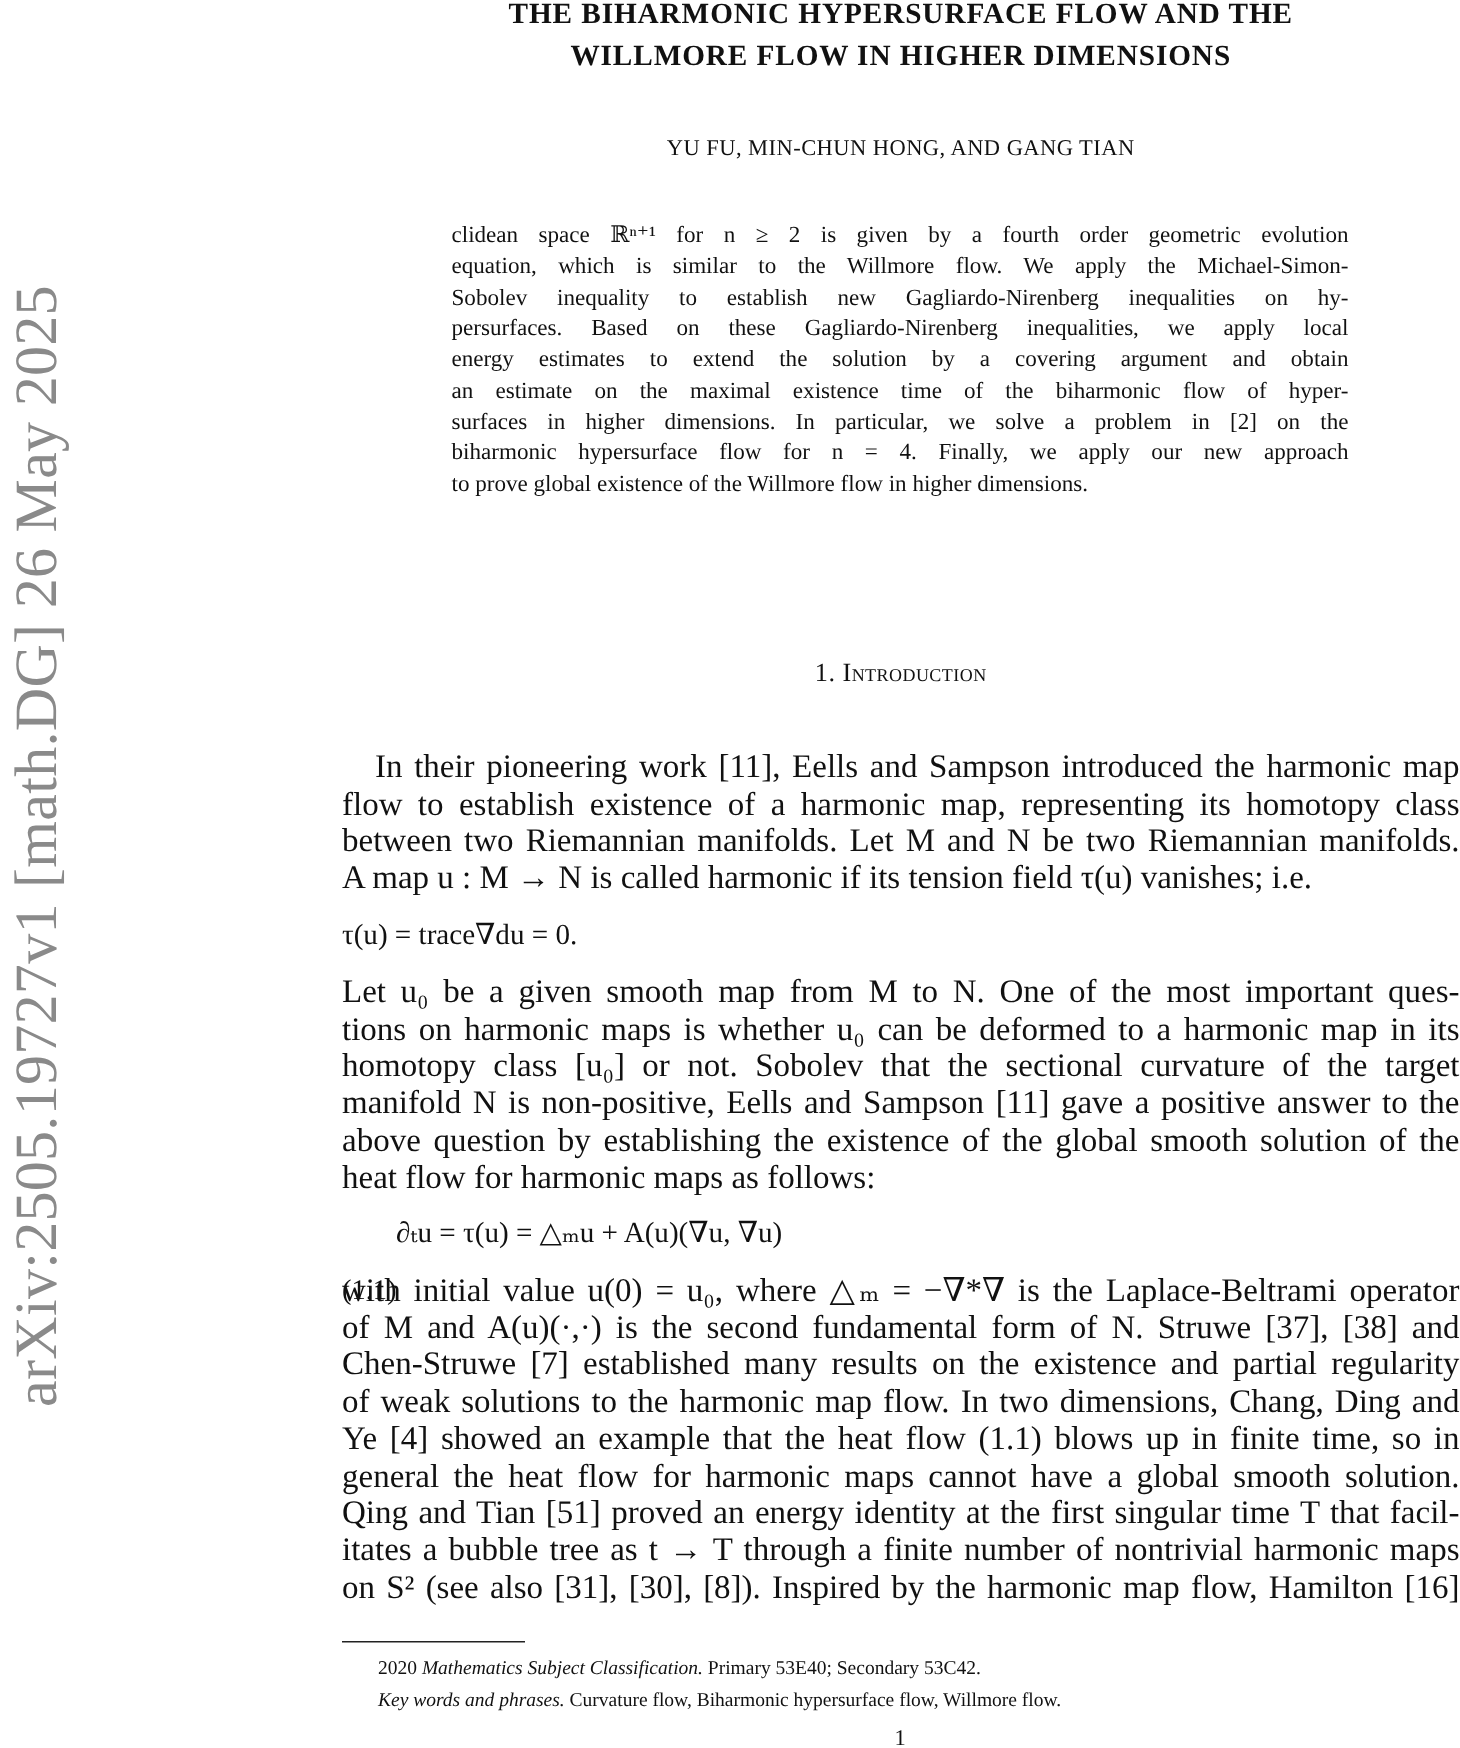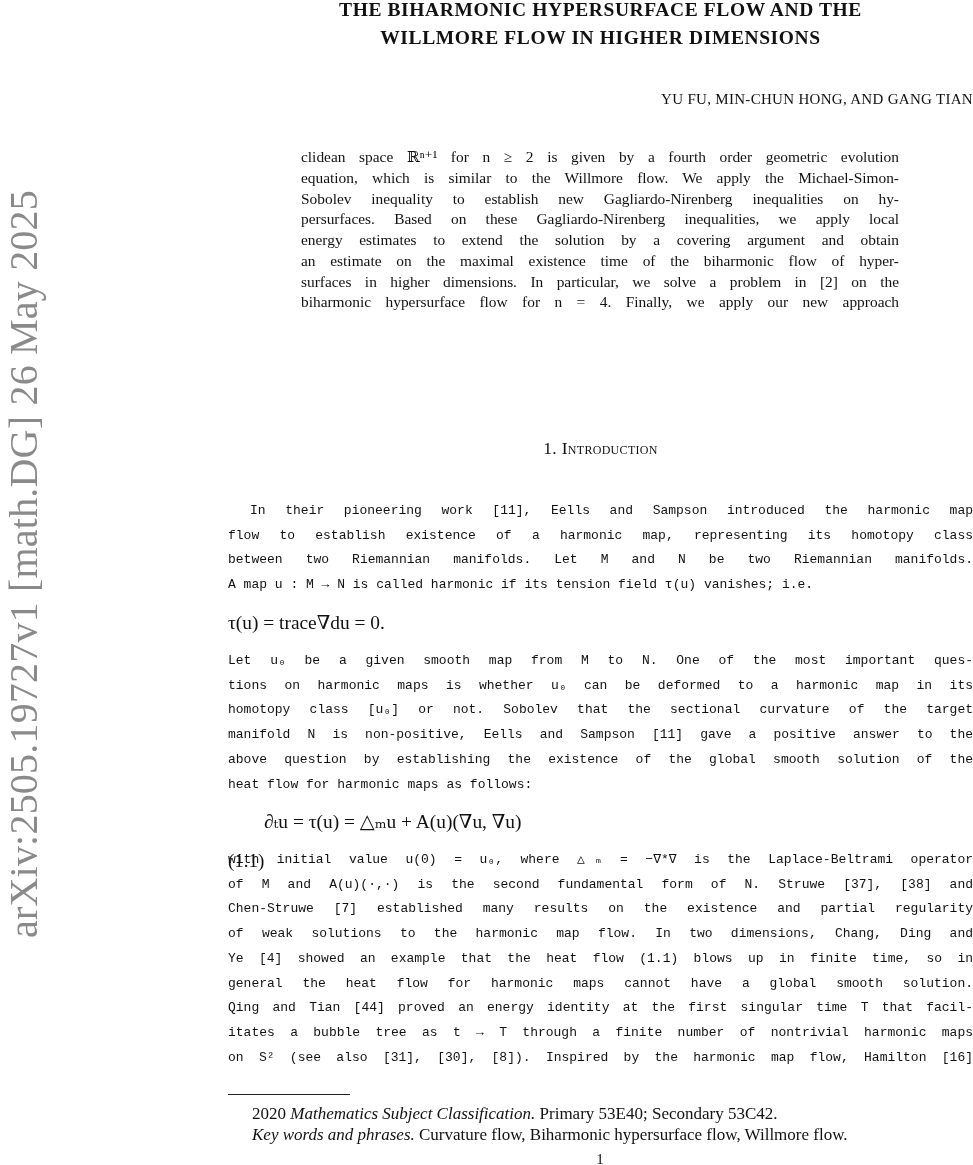--- a/index.html
+++ b/index.html
@@ -18,46 +18,46 @@
     color: #8a8a8a; white-space: nowrap; text-align: center;
     letter-spacing: 0.2px;
   }
   .title {
     position: absolute; left: 228px; width: 745px; top: -4px;
     text-align: center; font-weight: bold; font-size: 19.5px;
     line-height: 28px; letter-spacing: 0.6px;
   }
   .authors {
     position: absolute; left: 228px; width: 745px; top: 91px;
-    text-align: right; font-size: 15px; letter-spacing: 0.3px;
+    text-align: center; font-size: 15px; letter-spacing: 0.3px;
   }
   .abstract {
     position: absolute; left: 301px; width: 598px; top: 147px;
     font-size: 15.4px; line-height: 20.75px;
   }
   .line { white-space: nowrap; display: block; text-align: justify; text-align-last: justify; }
   .line.last { text-align-last: left; }
   .sc { font-variant: small-caps; letter-spacing: 0.3px; }
   .section-title {
     position: absolute; left: 228px; width: 745px; top: 438px;
     text-align: center; font-size: 17.5px; letter-spacing: 0.3px;
   }
   .body {
     position: absolute; left: 228px; width: 745px;
-    font-size: 13px; line-height: 24.7px; font-family: Liberation Mono, monospace;
+    font-size: 22px; line-height: 24.7px;
   }
   .indent { text-indent: 22px; }
   .display {
     position: absolute; left: 228px; width: 745px;
     font-size: 19.4px; 
   }
   .eqlabel { position: absolute; left: 228px; font-size: 19px; margin-top: 40px; }
   i { font-style: italic; }
   .footrule { position: absolute; left: 228px; top: 1094px; width: 122px; height: 1px; background: #222; }
-  .footnote { position: absolute; left: 252px; font-size: 17px; white-space: nowrap; }
+  .footnote { position: absolute; left: 252px; font-size: 13px; white-space: nowrap; }
   .pagenum { position: absolute; left: 0; width: 1200px; top: 1151px; text-align: center; font-size: 15px; }
 </style>
 </head>
 <body>
 
 <div class="arxiv-stamp">arXiv:2505.19727v1  [math.DG]  26 May 2025</div>
 
 <div class="title">
   <div>THE BIHARMONIC HYPERSURFACE FLOW AND THE</div>
   <div>WILLMORE FLOW IN HIGHER DIMENSIONS</div>
@@ -67,20 +67,21 @@
 
 <div class="abstract">
   <span class="line">clidean space ℝⁿ⁺¹ for n ≥ 2 is given by a fourth order geometric evolution</span>
   <span class="line">equation, which is similar to the Willmore flow. We apply the Michael-Simon-</span>
   <span class="line">Sobolev inequality to establish new Gagliardo-Nirenberg inequalities on hy-</span>
   <span class="line">persurfaces. Based on these Gagliardo-Nirenberg inequalities, we apply local</span>
   <span class="line">energy estimates to extend the solution by a covering argument and obtain</span>
   <span class="line">an estimate on the maximal existence time of the biharmonic flow of hyper-</span>
   <span class="line">surfaces in higher dimensions. In particular, we solve a problem in [2] on the</span>
   <span class="line">biharmonic hypersurface flow for n = 4. Finally, we apply our new approach</span>
+  <span class="line last">to prove global existence of the Willmore flow in higher dimensions.</span>
 </div>
 
 <div class="section-title">
   <span>1.</span>
   <span class="sc">Introduction</span>
 </div>
 
 <div class="body" style="top:499px">
   <span class="line indent">In their pioneering work [11], Eells and Sampson introduced the harmonic map</span>
   <span class="line">flow to establish existence of a harmonic map, representing its homotopy class</span>
@@ -102,21 +103,21 @@
 <div class="eqlabel" style="top:810px">(1.1)</div>
 <div class="display" style="top:810px; left:264px;">∂ₜu = τ(u) = △ₘu + A(u)(∇u, ∇u)</div>
 
 <div class="body" style="top:848px">
   <span class="line">with initial value u(0) = u₀, where △ₘ = −∇*∇ is the Laplace-Beltrami operator</span>
   <span class="line">of M and A(u)(·,·) is the second fundamental form of N. Struwe [37], [38] and</span>
   <span class="line">Chen-Struwe [7] established many results on the existence and partial regularity</span>
   <span class="line">of weak solutions to the harmonic map flow. In two dimensions, Chang, Ding and</span>
   <span class="line">Ye [4] showed an example that the heat flow (1.1) blows up in finite time, so in</span>
   <span class="line">general the heat flow for harmonic maps cannot have a global smooth solution.</span>
-  <span class="line">Qing and Tian [44] proved an energy identity at the first singular time T that facil-</span>
+  <span class="line">Qing and Tian [51] proved an energy identity at the first singular time T that facil-</span>
   <span class="line">itates a bubble tree as t → T through a finite number of nontrivial harmonic maps</span>
   <span class="line">on S² (see also [31], [30], [8]). Inspired by the harmonic map flow, Hamilton [16]</span>
 </div>
 
 <div class="footrule"></div>
 <div class="footnote" style="top:1104px">
   <span>2020</span>
   <i>Mathematics Subject Classification.</i>
   <span>Primary 53E40; Secondary 53C42.</span>
 </div>

